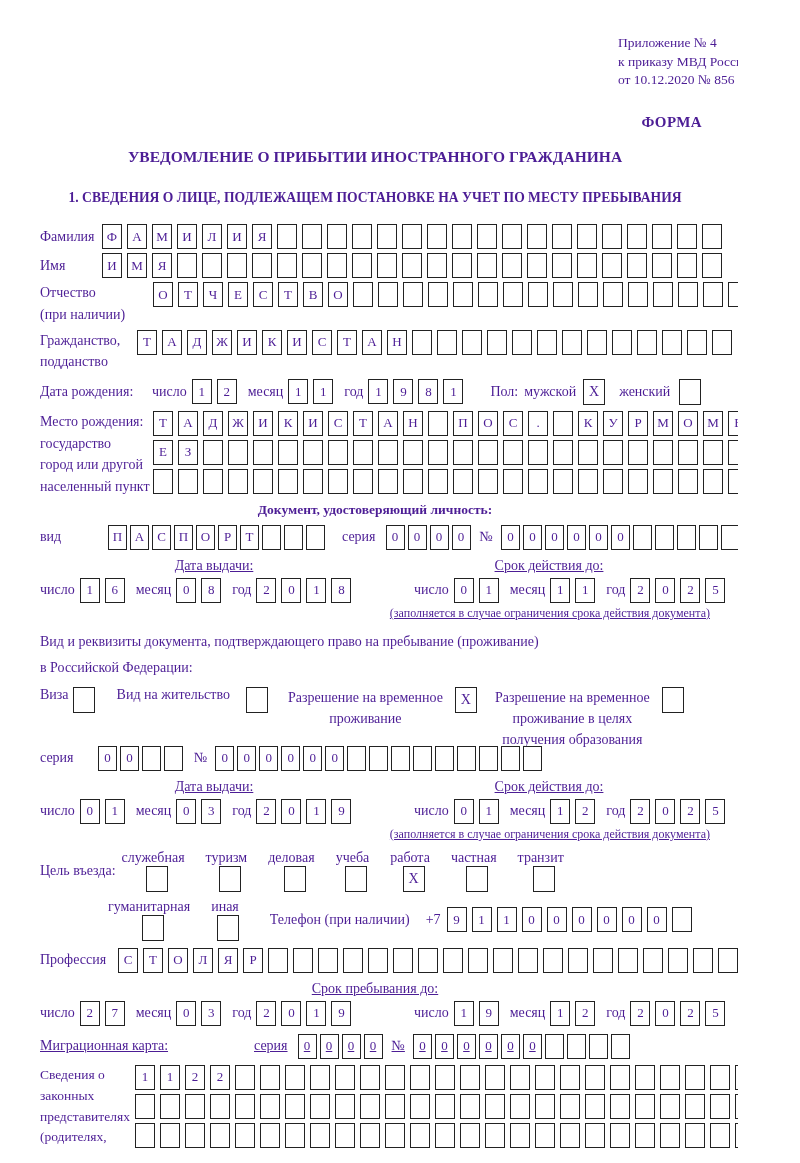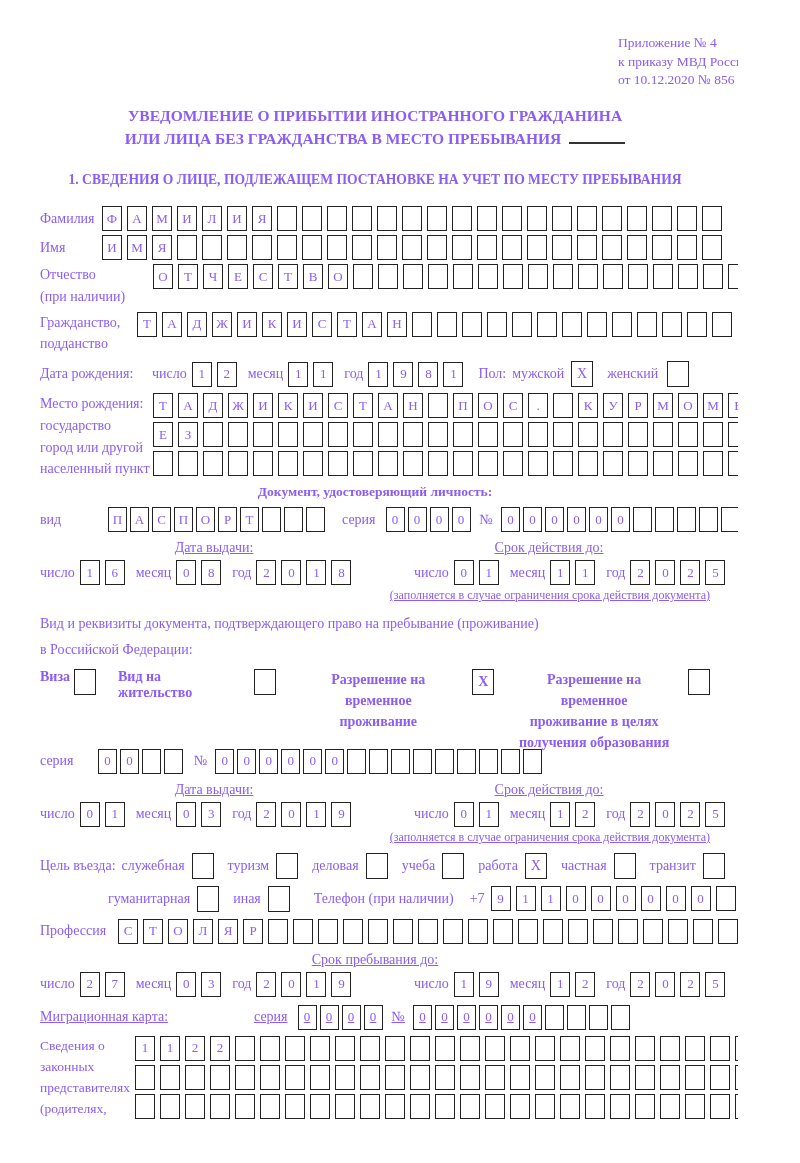--- a/index.html
+++ b/index.html
@@ -1,18 +1,18 @@
 <!DOCTYPE html>
 <html><head>
 <meta charset="utf-8">
 <style>
   html,body { margin:0; padding:0; background:#fff; }
   .page {
     position:relative; width:738px; height:1163px; background:#fff;
-    font-family:"Liberation Serif", serif; color:#8b5cf6;
+    font-family:"Liberation Serif", serif; color:#4c1d95;
     box-sizing:border-box; padding:34px 28px 0 40px; overflow:hidden;
   }
   .appendix { margin-left:578px; font-size:13.5px; line-height:1.38; white-space:nowrap; }
   .appendix .amend { font-size:12.3px; margin-top:5px; line-height:1.38; }
   .forma { text-align:right; padding-right:8px; font-weight:bold; font-size:15px; margin-top:24px; letter-spacing:0.4px; }
   .title { text-align:center; font-weight:bold; font-size:15.5px; line-height:1.5; margin-top:14px; }
   .title-underline { display:inline-block; width:56px; border-bottom:2px solid #333; height:13px; margin-left:8px; }
   .section { font-weight:bold; font-size:13.6px; text-align:center; margin-top:22px; margin-bottom:18px; white-space:nowrap; }
 
   .frow { display:flex; align-items:center; margin-bottom:4px; }
@@ -34,44 +34,44 @@
   .dlabel { font-size:14px; margin-right:5px; flex-shrink:0; }
   .dgroup .cells { margin-right:6px; }
 
   .docheading { text-align:center; font-weight:bold; font-size:13.5px; margin:4px 0 7px; }
   .twocol { display:flex; }
   .col-left { width:348px; flex-shrink:0; }
   .col-right { flex:1; }
   .colhead { text-align:center; font-size:14px; margin-bottom:4px; }
   .note-right { text-align:right; font-size:12px; margin:3px 0 8px;text-decoration:underline; }
   .intro { font-size:14px; line-height:1.85; margin-top:8px; }
-  .optrow { display:flex; align-items:flex-start; margin:6px 0 10px;font-weight:bold; }
+  .optrow { display:flex; align-items:flex-start; margin:6px 0 10px; }
   .opt { display:flex; align-items:flex-start; }
   .optlabel { font-size:14px; text-align:center; line-height:1.5; }
   .optlabel-s { font-size:14px; margin-right:8px; }
   .purpose-row { display:flex; align-items:center; margin-bottom:7px; }
-  .purpose-item { display:flex; align-items:center; margin-right:14px; }
+  .purpose-item { display:flex; align-items:center; margin-right:14px;flex-direction:column; }
   .purpose-item .flabel { margin-right:7px; }
   .mt6 { margin-top:6px; } .mt8 { margin-top:8px;text-decoration:underline; }
 </style>
 </head>
 <body>
 
 <div class="page">
 
   <div class="appendix">
     <div>Приложение № 4</div>
     <div>к приказу МВД России</div>
     <div>от 10.12.2020 № 856</div>
   </div>
 
+  <div class="forma">ФОРМА</div>
 
   <div class="title">
     <div>УВЕДОМЛЕНИЕ О ПРИБЫТИИ ИНОСТРАННОГО ГРАЖДАНИНА</div>
-    <div><span>ИЛИ ЛИЦА БЕЗ ГРАЖДАНСТВА В МЕСТО ПРЕБЫВАНИЯ</span><span class="title-underline"></span></div>
   </div>
 
   <div class="section">1. СВЕДЕНИЯ О ЛИЦЕ, ПОДЛЕЖАЩЕМ ПОСТАНОВКЕ НА УЧЕТ ПО МЕСТУ ПРЕБЫВАНИЯ</div>
 
   <div class="frow">
     <span class="flabel" style="width:62px">Фамилия</span>
     <div class="cells">
         <span class="cell">Ф</span>
         <span class="cell">А</span>
         <span class="cell">М</span>
@@ -211,21 +211,21 @@
           <span class="cell">1</span>
         </div>
       <span class="dlabel">год</span>
       <div class="cells">
           <span class="cell">1</span>
           <span class="cell">9</span>
           <span class="cell">8</span>
           <span class="cell">1</span>
         </div>
     </div>
-    <span class="flabel" style="margin-left:4px">Пол:</span>
+    <span class="flabel" style="margin-left:16px">Пол:</span>
     <span class="flabel" style="margin:0 7px 0 6px">мужской</span>
     <span class="checkbox">X</span>
     <span class="flabel" style="margin:0 9px 0 14px">женский</span>
     <span class="checkbox"></span>
   </div>
 
   <div class="frow-top mt6">
     <div class="labelcol" style="width:113px">
       <div>Место рождения:</div>
       <div>государство</div>

